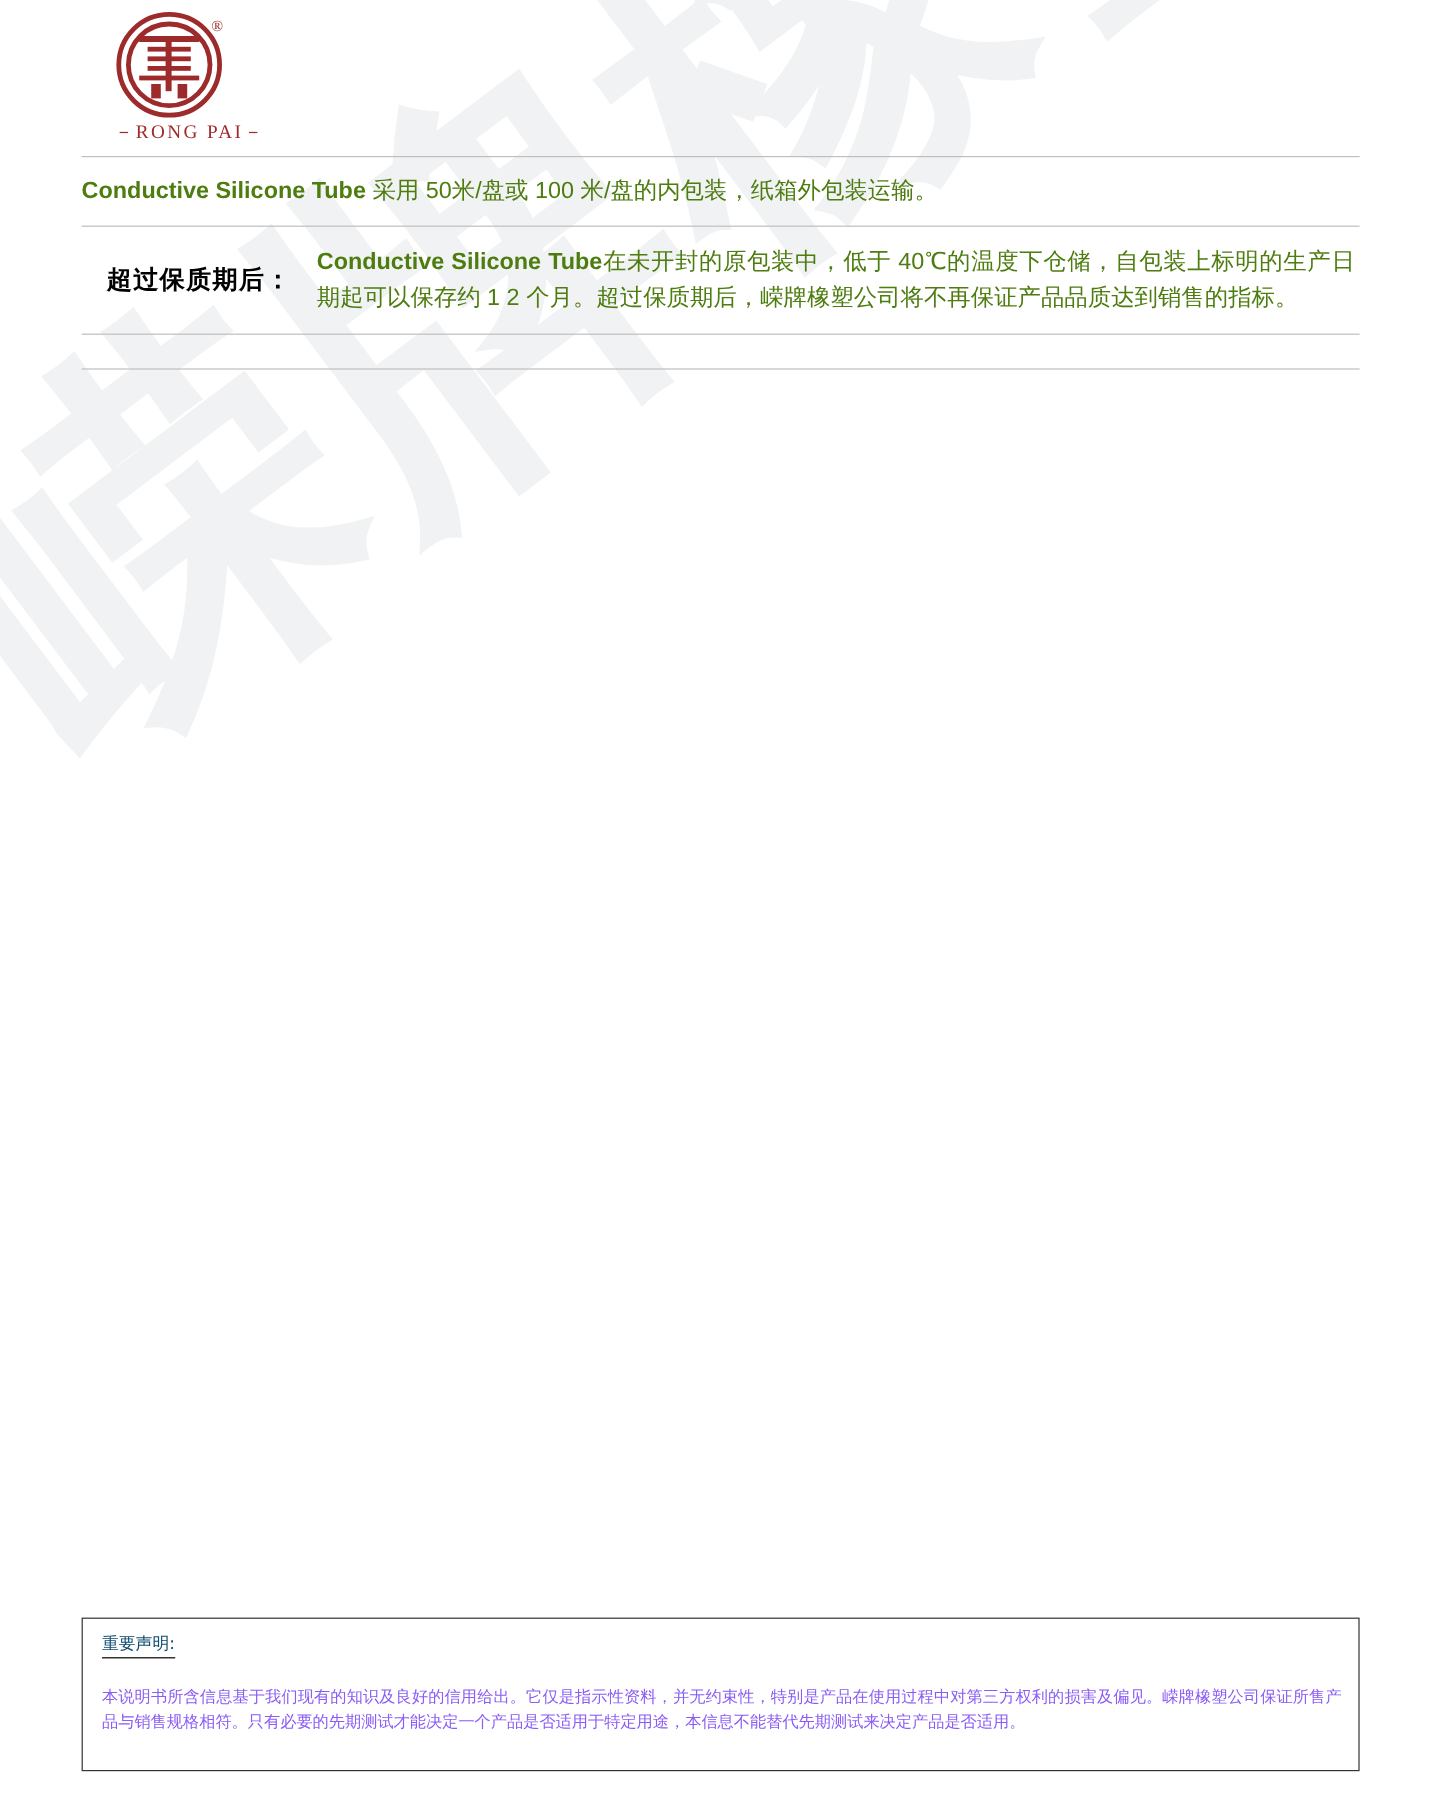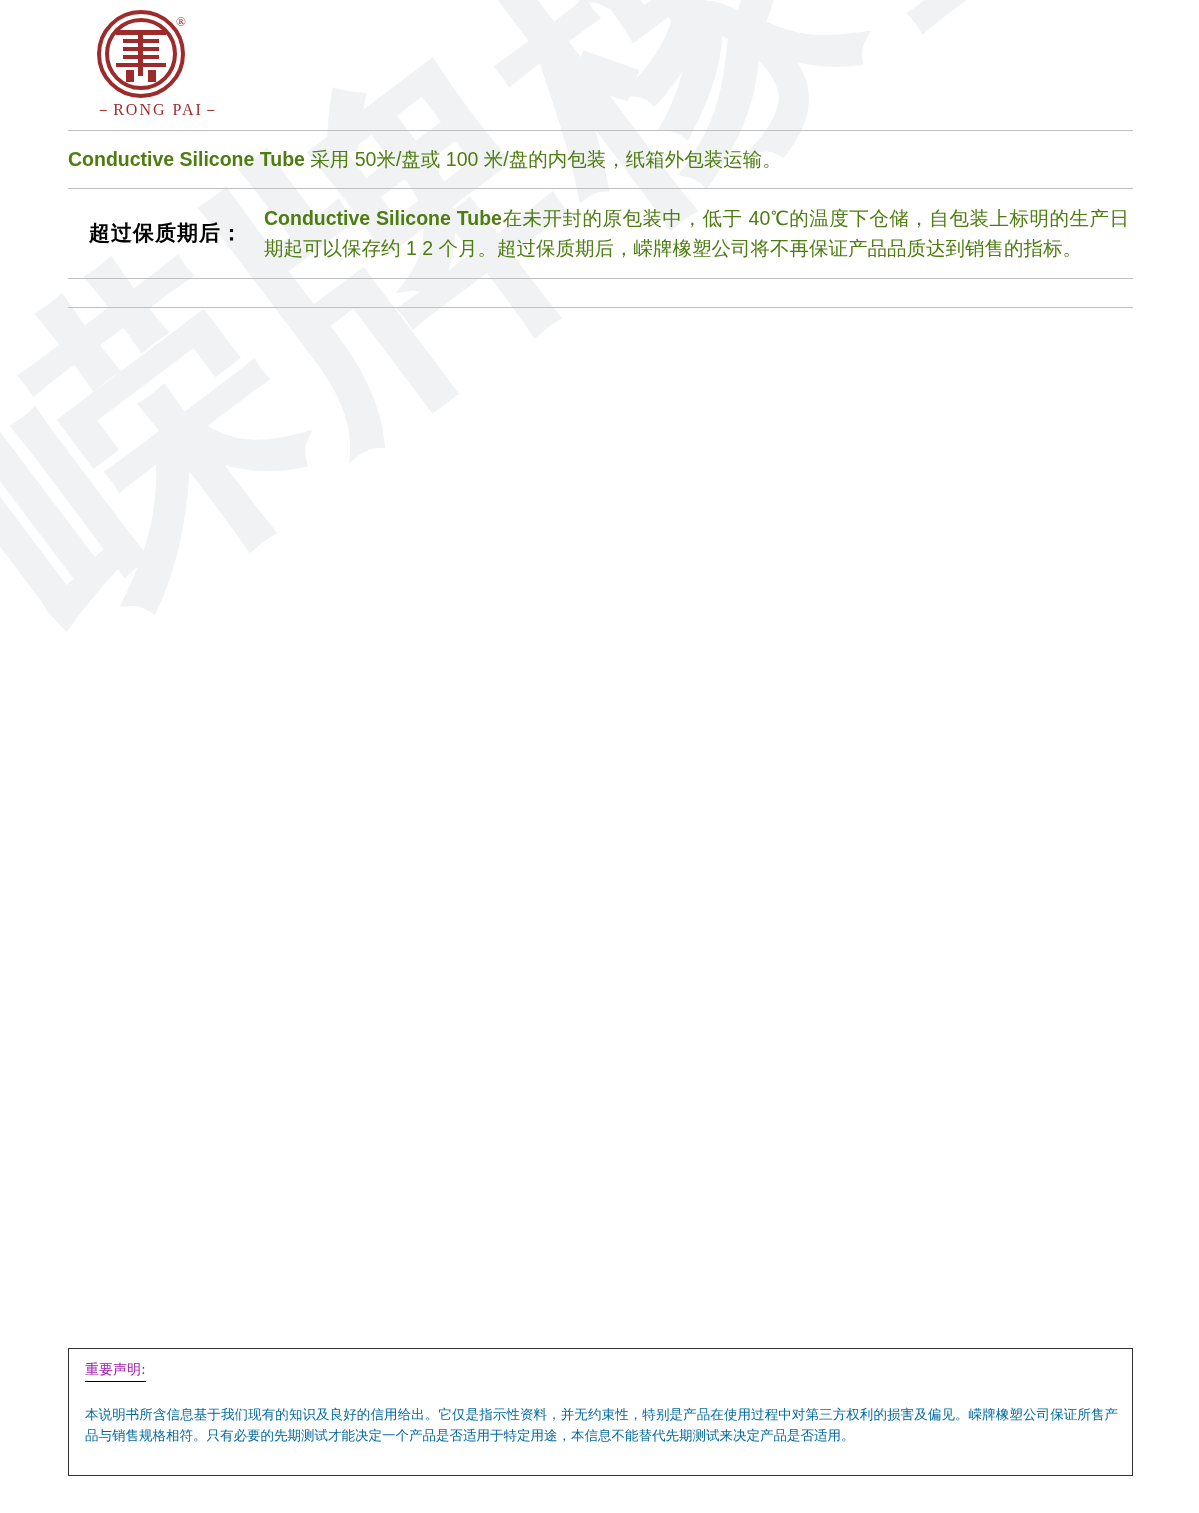--- a/index.html
+++ b/index.html
@@ -152,33 +152,33 @@
     box-sizing: border-box;
     z-index: 2;
     background: rgba(255,255,255,0.6);
   }
   .disclaimer-title {
     position: absolute;
     left: 16px;
     top: 12px;
     font-family: "DejaVu Sans", sans-serif;
     font-size: 14px;
-    color: #a21caf;
+    color: #0c4a6e;
     border-bottom: 1px solid #000;
     padding-bottom: 2px;
   }
   .disclaimer-body {
     position: absolute;
     left: 16px;
     right: 14px;
     top: 55px;
     font-family: "DejaVu Sans", sans-serif;
     font-size: 13.5px;
     line-height: 1.55;
-    color: #0369a1;
+    color: #8b5cf6;
     text-align: justify;
   }
 </style>
 </head>
 <body>
 
 <div class="page">
 
   <div class="watermark">
     <div class="watermark-text">嵘牌橡塑</div>

